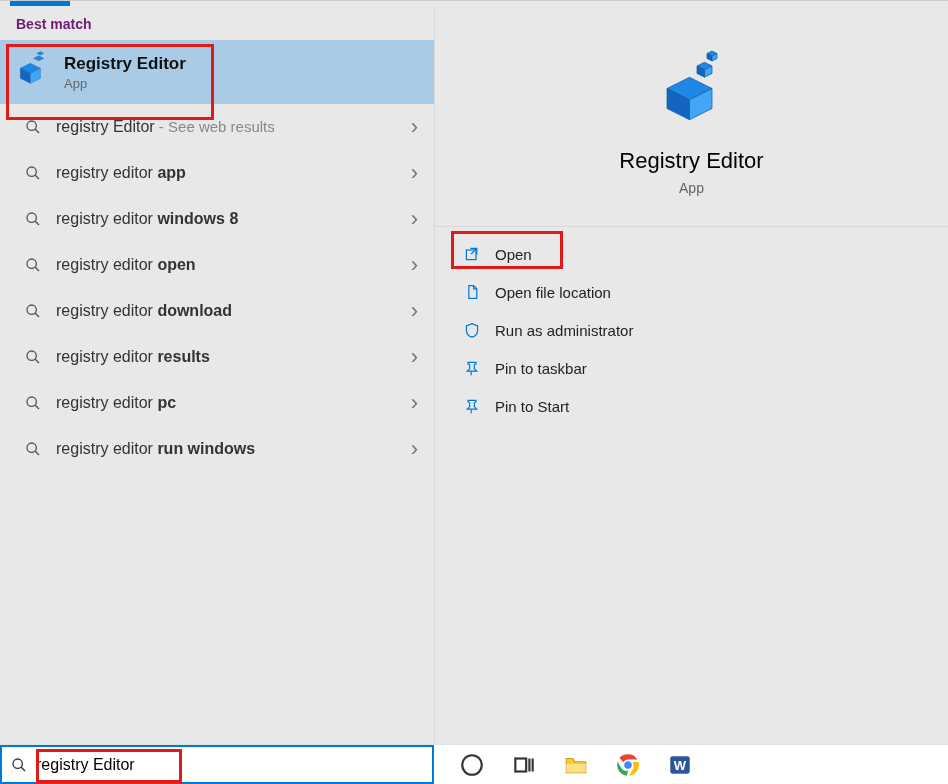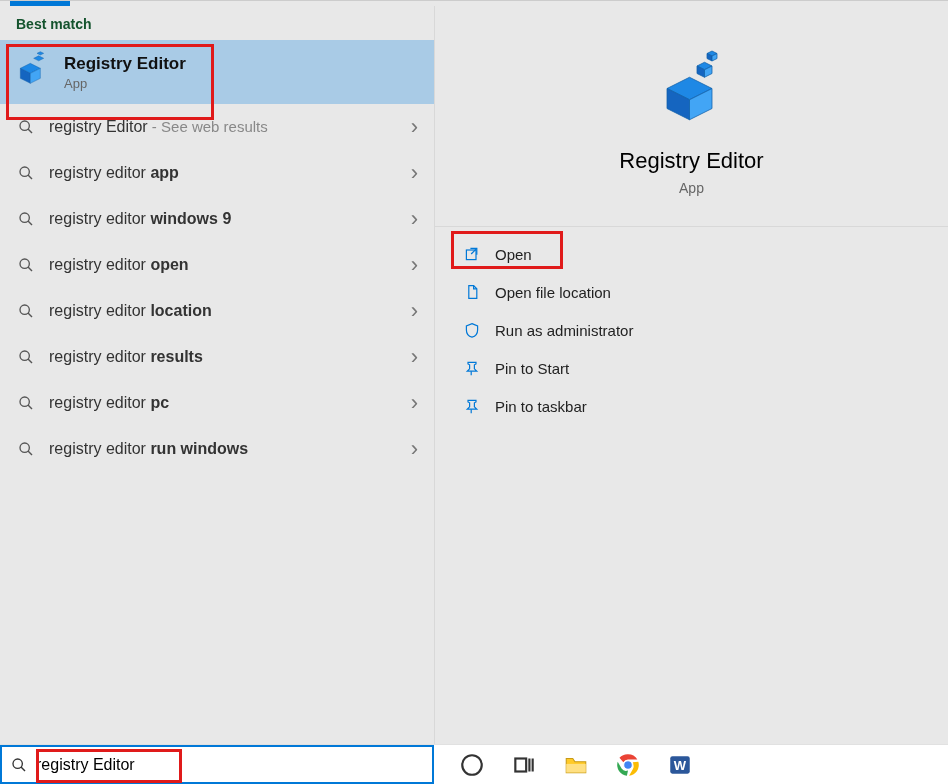--- a/index.html
+++ b/index.html
@@ -5,29 +5,29 @@
   * { box-sizing: border-box; margin: 0; padding: 0; font-family: "Segoe UI", Arial, sans-serif; }
   body { width: 948px; height: 784px; background: #fff; position: relative; overflow: hidden; }
 
   .top-strip { height: 6px; background: #e8e8e8; border-top: 1px solid #ccc; }
   .blue-tab { width: 60px; height: 5px; background: #0078d7; margin-left: 10px; }
 
   .panes { display: flex; height: 738px; background: #e8e8e8; }
   .left-pane { width: 434px; display: flex; flex-direction: column; }
   .right-pane { flex: 1; background: #e8e8e8; border-left: 1px solid #d8d8d8; display: flex; flex-direction: column; }
 
-  .section-label { font-weight: 600; font-size: 14px; padding: 10px 16px 8px 16px; color: #14532d; }
+  .section-label { font-weight: 600; font-size: 14px; padding: 10px 16px 8px 16px; color: #701a75; }
 
   .best-match-card { display: flex; align-items: center; background: #a9cbe6; padding: 10px 12px; margin: 0; position: relative; }
   .best-match-card .card-title { font-weight: 600; font-size: 17px; color: #111; }
   .best-match-card .card-sub { font-size: 13px; color: #666; margin-top: 2px; }
   .best-match-red { position: absolute; left: 6px; top: 4px; width: 208px; height: 76px; border: 3px solid #e01a1a; pointer-events: none; }
 
   .web-list { }
-  .web-row { display: flex; align-items: center; padding: 10px 16px 10px 17px; font-size: 16px; color: #333; cursor: pointer; position: relative; }
+  .web-row { display: flex; align-items: center; padding: 10px 16px 10px 24px; font-size: 16px; color: #333; cursor: pointer; position: relative; }
   .web-row .chev { margin-left: auto; color: #777; font-size: 16px; }
   .search-glyph { width: 18px; height: 18px; margin-right: 14px; display: inline-flex; align-items: center; justify-content: center; }
   .search-glyph svg { width: 16px; height: 16px; }
   .thin { font-weight: 400; }
   .bold { font-weight: 600; }
   .hint { color: #888; font-size: 15px; }
 
   
   .hero { display: flex; flex-direction: column; align-items: center; padding-top: 40px; padding-bottom: 30px; border-bottom: 1px solid #d8d8d8; }
   .hero-icon { width: 80px; height: 80px; margin-bottom: 14px; }
@@ -107,41 +107,41 @@
           <span><span class="thin">registry editor </span><span class="bold">app</span><span class="hint"></span></span>
           <span class="chev" style="font-size: 22px;">›</span>
         </div>
         <div class="web-row">
           <span class="search-glyph">
             <svg viewBox="0 0 24 24" fill="none" stroke="#555" stroke-width="2">
               <circle cx="10" cy="10" r="7"></circle>
               <line x1="15" y1="15" x2="21" y2="21"></line>
             </svg>
           </span>
-          <span><span class="thin">registry editor </span><span class="bold">windows 9</span><span class="hint"></span></span>
+          <span><span class="thin">registry editor </span><span class="bold">windows 8</span><span class="hint"></span></span>
           <span class="chev" style="font-size: 22px;">›</span>
         </div>
         <div class="web-row">
           <span class="search-glyph">
             <svg viewBox="0 0 24 24" fill="none" stroke="#555" stroke-width="2">
               <circle cx="10" cy="10" r="7"></circle>
               <line x1="15" y1="15" x2="21" y2="21"></line>
             </svg>
           </span>
           <span><span class="thin">registry editor </span><span class="bold">open</span><span class="hint"></span></span>
           <span class="chev" style="font-size: 22px;">›</span>
         </div>
         <div class="web-row">
           <span class="search-glyph">
             <svg viewBox="0 0 24 24" fill="none" stroke="#555" stroke-width="2">
               <circle cx="10" cy="10" r="7"></circle>
               <line x1="15" y1="15" x2="21" y2="21"></line>
             </svg>
           </span>
-          <span><span class="thin">registry editor </span><span class="bold">location</span><span class="hint"></span></span>
+          <span><span class="thin">registry editor </span><span class="bold">download</span><span class="hint"></span></span>
           <span class="chev" style="font-size: 22px;">›</span>
         </div>
         <div class="web-row">
           <span class="search-glyph">
             <svg viewBox="0 0 24 24" fill="none" stroke="#555" stroke-width="2">
               <circle cx="10" cy="10" r="7"></circle>
               <line x1="15" y1="15" x2="21" y2="21"></line>
             </svg>
           </span>
           <span><span class="thin">registry editor </span><span class="bold">results</span><span class="hint"></span></span>
@@ -218,29 +218,29 @@
             </svg>
           </span>
           <span>Run as administrator</span>
         </div>
         <div class="action-row">
           <span class="action-icon">
             <svg viewBox="0 0 20 20">
               <use href="#ico-pin"></use>
             </svg>
           </span>
+          <span>Pin to taskbar</span>
+        </div>
+        <div class="action-row">
+          <span class="action-icon">
+            <svg viewBox="0 0 20 20">
+              <use href="#ico-pin"></use>
+            </svg>
+          </span>
           <span>Pin to Start</span>
-        </div>
-        <div class="action-row">
-          <span class="action-icon">
-            <svg viewBox="0 0 20 20">
-              <use href="#ico-pin"></use>
-            </svg>
-          </span>
-          <span>Pin to taskbar</span>
         </div>
       </div>
   </div>
 </div>
 
 <div class="taskbar">
   <div class="search-box">
     <span class="search-glyph">
       <svg viewBox="0 0 24 24" fill="none" stroke="#333" stroke-width="2">
           <circle cx="10" cy="10" r="7"></circle>

